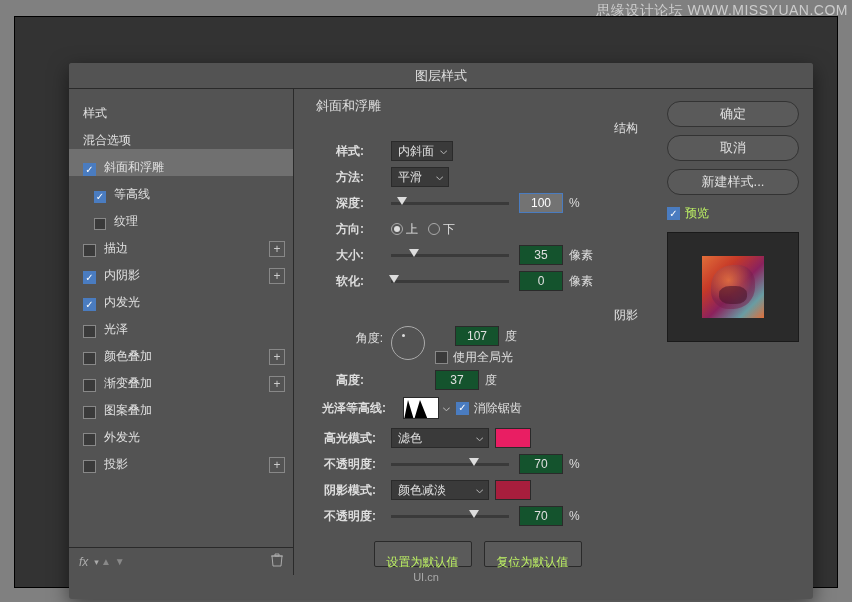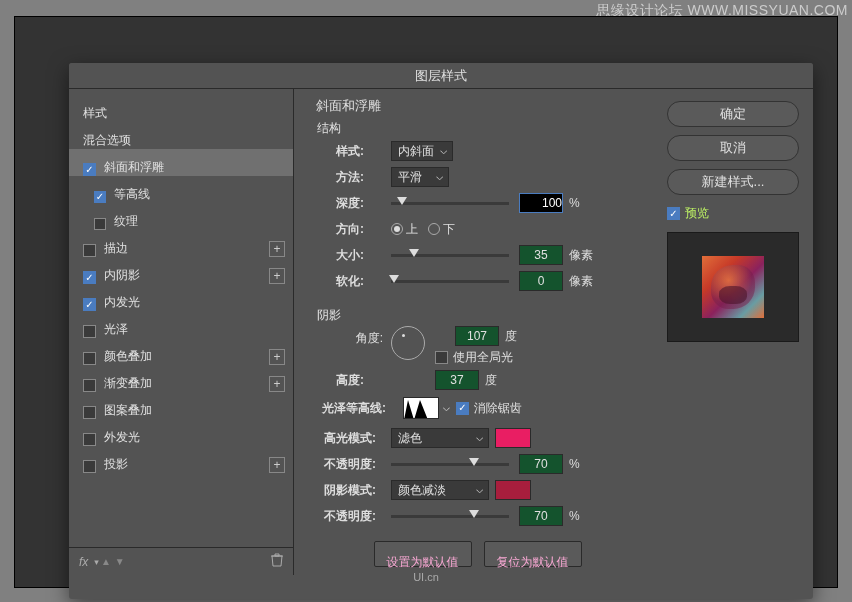--- a/index.html
+++ b/index.html
@@ -21,41 +21,41 @@
 .style-item .chk.small { width: 12px; height: 12px; }
 .style-item .add-icon { margin-left: auto; width: 16px; height: 16px; border: 1px solid #888; display: flex; align-items: center; justify-content: center; color: #ccc; font-size: 12px; cursor: pointer; }
 .footer-bar { height: 28px; border-top: 1px solid #2a2a2a; display: flex; align-items: center; padding: 0 10px; color: #aaa; font-size: 12px; }
 .footer-bar .fx { font-style: italic; margin-right: 6px; }
 .footer-bar .arrow { margin: 0 2px; font-size: 10px; color: #888; cursor: pointer; }
 .footer-bar .trash { margin-left: auto; cursor: pointer; }
 
 .center-panel { flex: 1; padding: 8px 14px 8px 22px; color: #e0e0e0; font-size: 12px; }
 .section-title { margin-bottom: 2px; font-size: 13px; }
 .fieldset { border: 1px solid transparent; margin-bottom: 8px; }
-.fieldset-label { font-size: 12px; padding: 2px 0 2px 0; }
+.fieldset-label { font-size: 12px; padding: 2px 0 2px 0; text-align: right; }
 .row { display: flex; align-items: center; height: 24px; margin-bottom: 2px; }
 .row .label { width: 74px; text-align: center; padding-right: 8px; color: #ddd; font-size: 12px; font-weight: bold; }
 .dropdown { background: #3a3a3a; border: 1px solid #2a2a2a; color: #e0e0e0; height: 20px; padding: 0 18px 0 6px; font-size: 12px; position: relative; min-width: 58px; display: inline-flex; align-items: center; }
 .dropdown .caret { position: absolute; right: 5px; font-size: 9px; }
 .slider-track { height: 3px; background: #3a3a3a; position: relative; }
 .slider-thumb { position: absolute; top: -5px; width: 0; height: 0; border-left: 5px solid transparent; border-right: 5px solid transparent; border-top: 8px solid #ddd; }
 .num-input { width: 44px; height: 20px; background: #14532d; border: 1px solid #2a2a2a; color: #e0e0e0; text-align: center; font-size: 12px; padding: 0; }
-.num-input.blue { background: #000000; color: #fff; border-color: #4a7cc0; text-align: right; }
+.num-input.blue { background: #737373; color: #fff; border-color: #4a7cc0; }
 .unit { margin-left: 6px; font-size: 12px; color: #ddd; }
 .radio { width: 12px; height: 12px; border: 1px solid #aaa; border-radius: 50%; display: inline-flex; align-items: center; justify-content: center; margin-right: 3px; }
 .radio.sel::after { content: ""; width: 6px; height: 6px; background: #ddd; border-radius: 50%; }
 .angle-circle { width: 34px; height: 34px; border: 1px solid #aaa; border-radius: 50%; position: relative; }
 .angle-circle::after { content: ""; position: absolute; width: 3px; height: 3px; background: #ddd; border-radius: 50%; top: 7px; left: 10px; }
 .contour-swatch { width: 36px; height: 22px; background: #fff; border: 1px solid #2a2a2a; display: inline-block; margin: 0 4px; position: relative; overflow: hidden; }
 .contour-swatch svg { position: absolute; top: 0; left: 0; }
 .color-swatch { width: 36px; height: 20px; border: 1px solid #2a2a2a; display: inline-block; cursor: pointer; }
 .chkbox { width: 13px; height: 13px; border: 1px solid #888; background: #3a3a3a; display: inline-flex; align-items: center; justify-content: center; margin-right: 5px; }
 .chkbox.checked { background: #4a7cc0; border-color: #4a7cc0; }
 .chkbox.checked::after { content: "✓"; color: #fff; font-size: 10px; line-height: 1; }
-.btn-small { background: #5a5a5a; border: 1px solid #2a2a2a; color: #f9a8d4; font-size: 12px; height: 22px; padding: 12px 12px; cursor: pointer; border-radius: 2px; }
+.btn-small { background: #5a5a5a; border: 1px solid #2a2a2a; color: #bef264; font-size: 12px; height: 22px; padding: 12px 12px; cursor: pointer; border-radius: 2px; }
 .btn-row { display: flex; justify-content: center; gap: 12px; margin-top: 10px; }
 .dropdown-wide { min-width: 98px; }
 
 .right-panel { width: 160px; padding: 12px 14px; }
 .btn-main { width: 132px; height: 26px; background: #5a5a5a; border: 1px solid #333; border-radius: 13px; color: #e0e0e0; font-size: 13px; margin-bottom: 8px; cursor: pointer; display: block; }
 .preview-row { display: flex; align-items: center; margin-top: 10px; color: #bef264; font-size: 12px; }
 .preview-box { width: 132px; height: 110px; background: #2a2a2a; border: 1px solid #1a1a1a; margin-top: 10px; display: flex; align-items: center; justify-content: center; }
 .preview-img { width: 62px; height: 62px; background: linear-gradient(135deg, #d87040 0%, #c04030 30%, #8a2a60 55%, #6a9aa0 80%, #d87040 100%); filter: contrast(1.1); position: relative; overflow: hidden; }
 .preview-img::before { content: ""; position: absolute; width: 70%; height: 70%; top: 15%; left: 15%; border-radius: 50% 40% 50% 40%; background: radial-gradient(circle at 40% 35%, rgba(220,120,70,0.8), rgba(120,40,80,0.5) 60%); }
 .preview-img::after { content: ""; position: absolute; width: 45%; height: 30%; top: 48%; left: 28%; border-radius: 40%; background: rgba(80, 30, 50, 0.6); }

